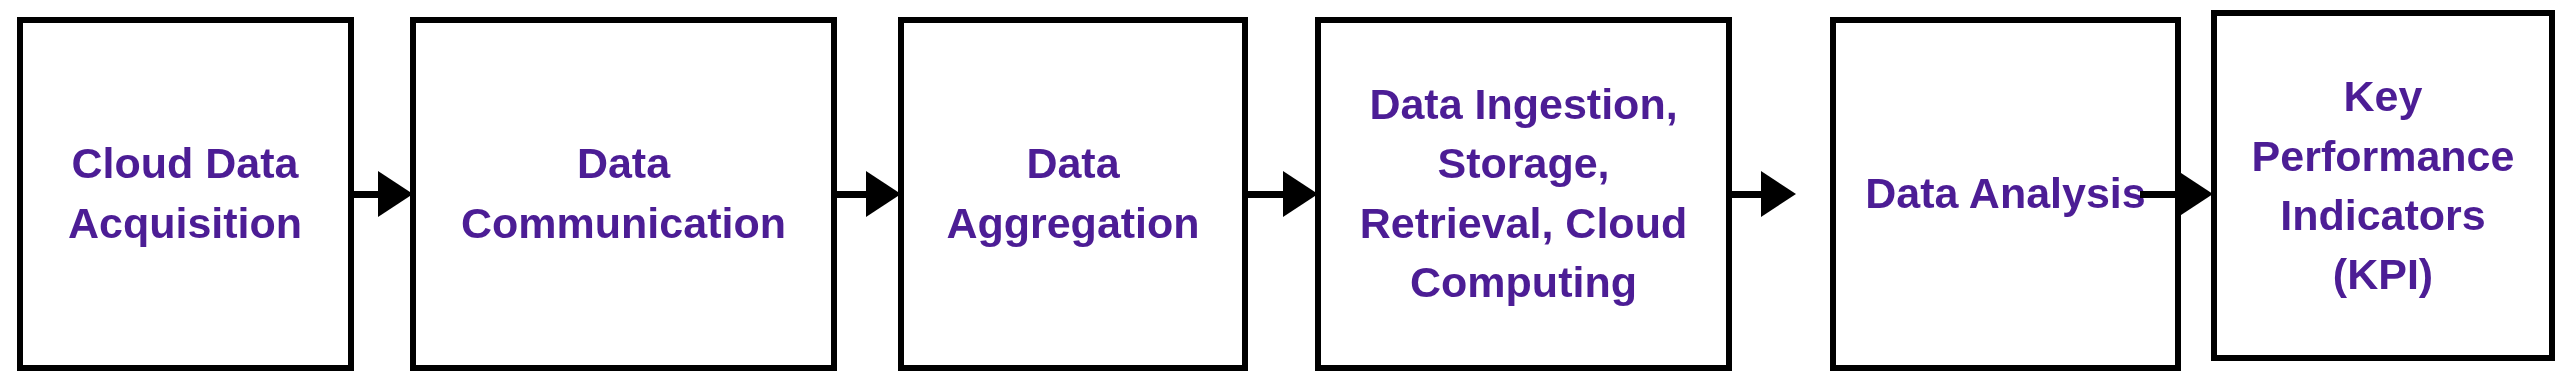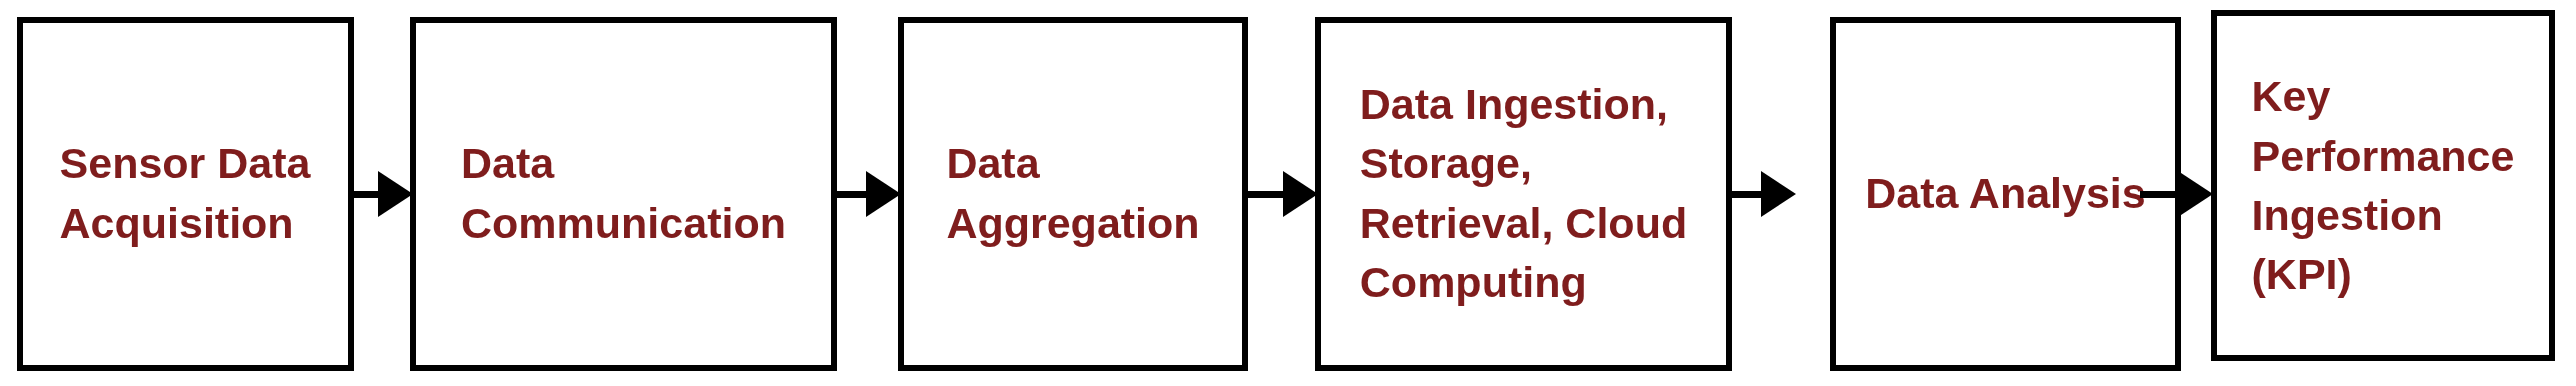--- a/index.html
+++ b/index.html
@@ -15,25 +15,25 @@
     overflow: hidden;
     font-family: "Liberation Sans", sans-serif;
   }
   .box {
     position: absolute;
     box-sizing: border-box;
     top: 16.5px;
     height: 354px;
     border: 6.7px solid #000000;
     background: #ffffff;
-    color: #7f1d1d;
+    color: #4c1d95;
     display: flex;
     align-items: center;
     justify-content: center;
-    text-align: left;
+    text-align: center;
     font-weight: 700;
     font-size: 43px;
     line-height: 1.38;
     white-space: pre-line;
   }
   .b1 { left: 16.5px;   width: 337px; }
   .b2 { left: 410px;  width: 427px; }
   .b3 { left: 898px; width: 350px; }
   .b4 { left: 1315px; width: 417px; }
   .b5 { left: 1830px; width: 351px; }
@@ -69,21 +69,21 @@
   .a2 { left: 834px; width: 66px; }
   .a3 { left: 1245px; width: 72px; }
   .a4 { left: 1730px; width: 65px; }
   .a5 { left: 2140px; width: 72px; }
 </style>
 </head>
 <body>
 
 <div class="canvas">
 
-  <div class="box b1">Sensor Data
+  <div class="box b1">Cloud Data
 Acquisition</div>
 
   <div class="arrow a1"></div>
 
   <div class="box b2">Data
 Communication</div>
 
   <div class="arrow a2"></div>
 
   <div class="box b3">Data
@@ -97,17 +97,17 @@
 Computing</div>
 
   <div class="arrow a4"></div>
 
   <div class="box b5">Data Analysis</div>
 
   <div class="arrow a5"></div>
 
   <div class="box b6">Key
 Performance
-Ingestion
+Indicators
 (KPI)</div>
 
 </div>
 
 
 </body></html>

